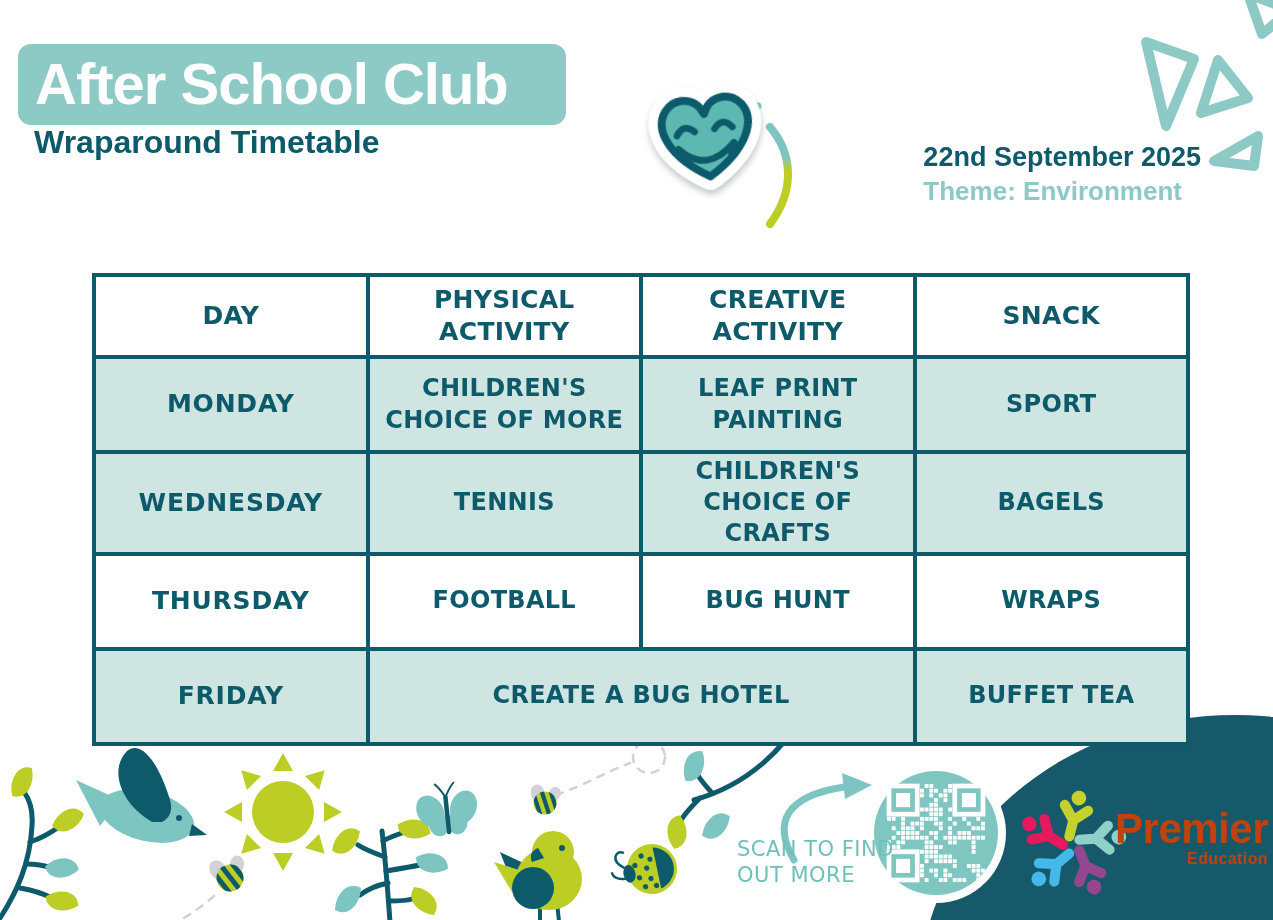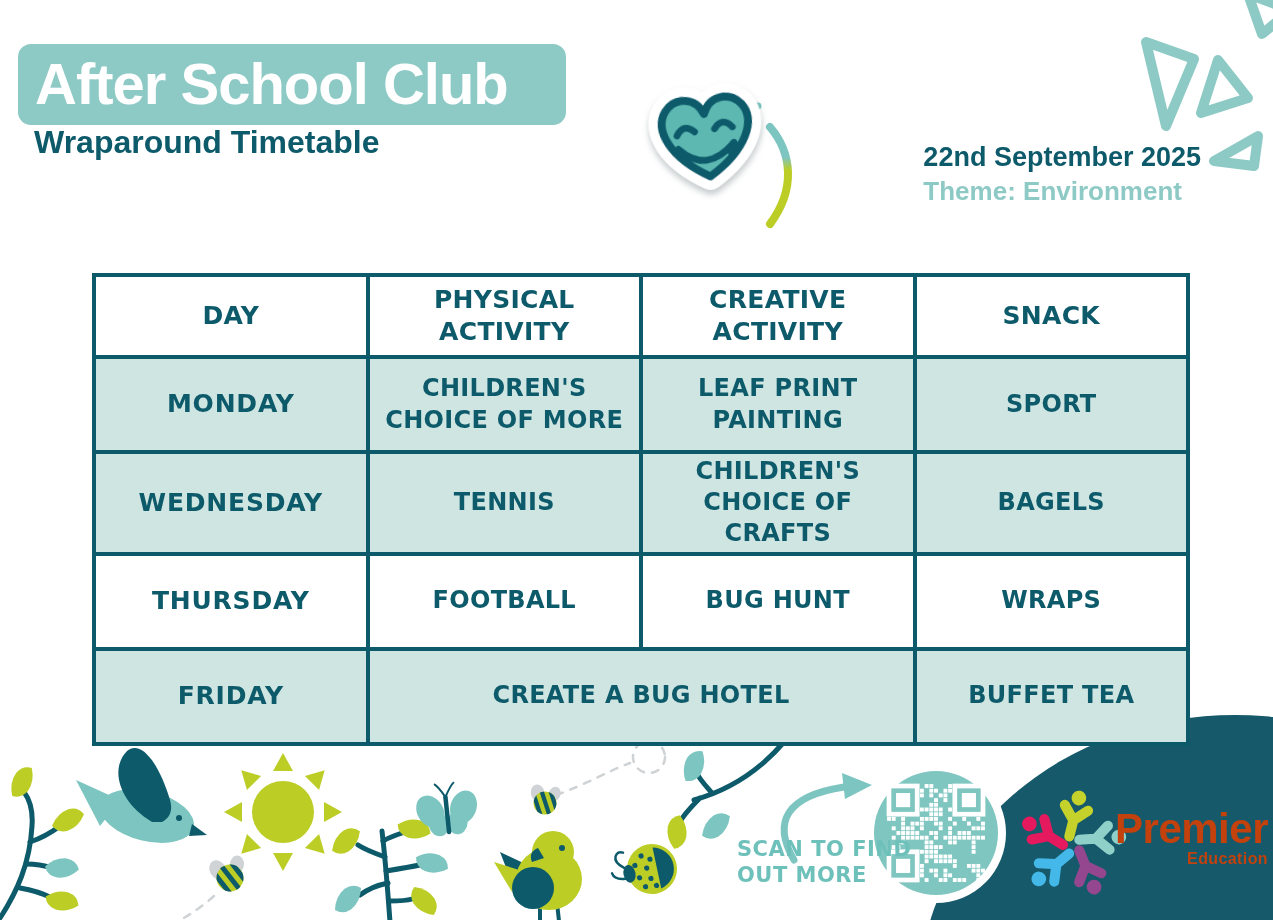--- a/index.html
+++ b/index.html
@@ -26,21 +26,21 @@
       border:4px solid var(--dark_teal);text-align:center;vertical-align:middle;
       color:var(--dark_teal);font-weight:bold;padding:2px 10px;line-height:1.3;
       letter-spacing:.3px;}
   table.timetable th{height:74px;font-size:25px;}
   table.timetable td{height:87px;font-size:24px;}
   table.timetable td.day{font-size:25px;letter-spacing:.8px;}
   tr.tint td{background:var(--light_cell);}
   
   .deco-bottom{position:absolute;left:0;top:700px;z-index:0;}
   .scan-text{position:absolute;left:737px;top:836px;z-index:3;
-      font-family:"DejaVu Sans",sans-serif;font-weight:bold;font-size:21px;
+      font-family:"DejaVu Sans",sans-serif;font-weight:normal;font-size:21px;
       color:var(--scan_teal);letter-spacing:.5px;line-height:1.25;}
   .brand{position:absolute;left:1100px;top:808px;width:168px;text-align:right;z-index:3;color:#c2410c;}
   .brand-name{font-size:42px;font-weight:bold;letter-spacing:-.5px;line-height:1.0;}
   .brand-sub{font-size:16px;font-weight:bold;letter-spacing:.4px;margin-top:0px;}
 </style>
 </head>
 <body>
 
 <div class="page">
 

